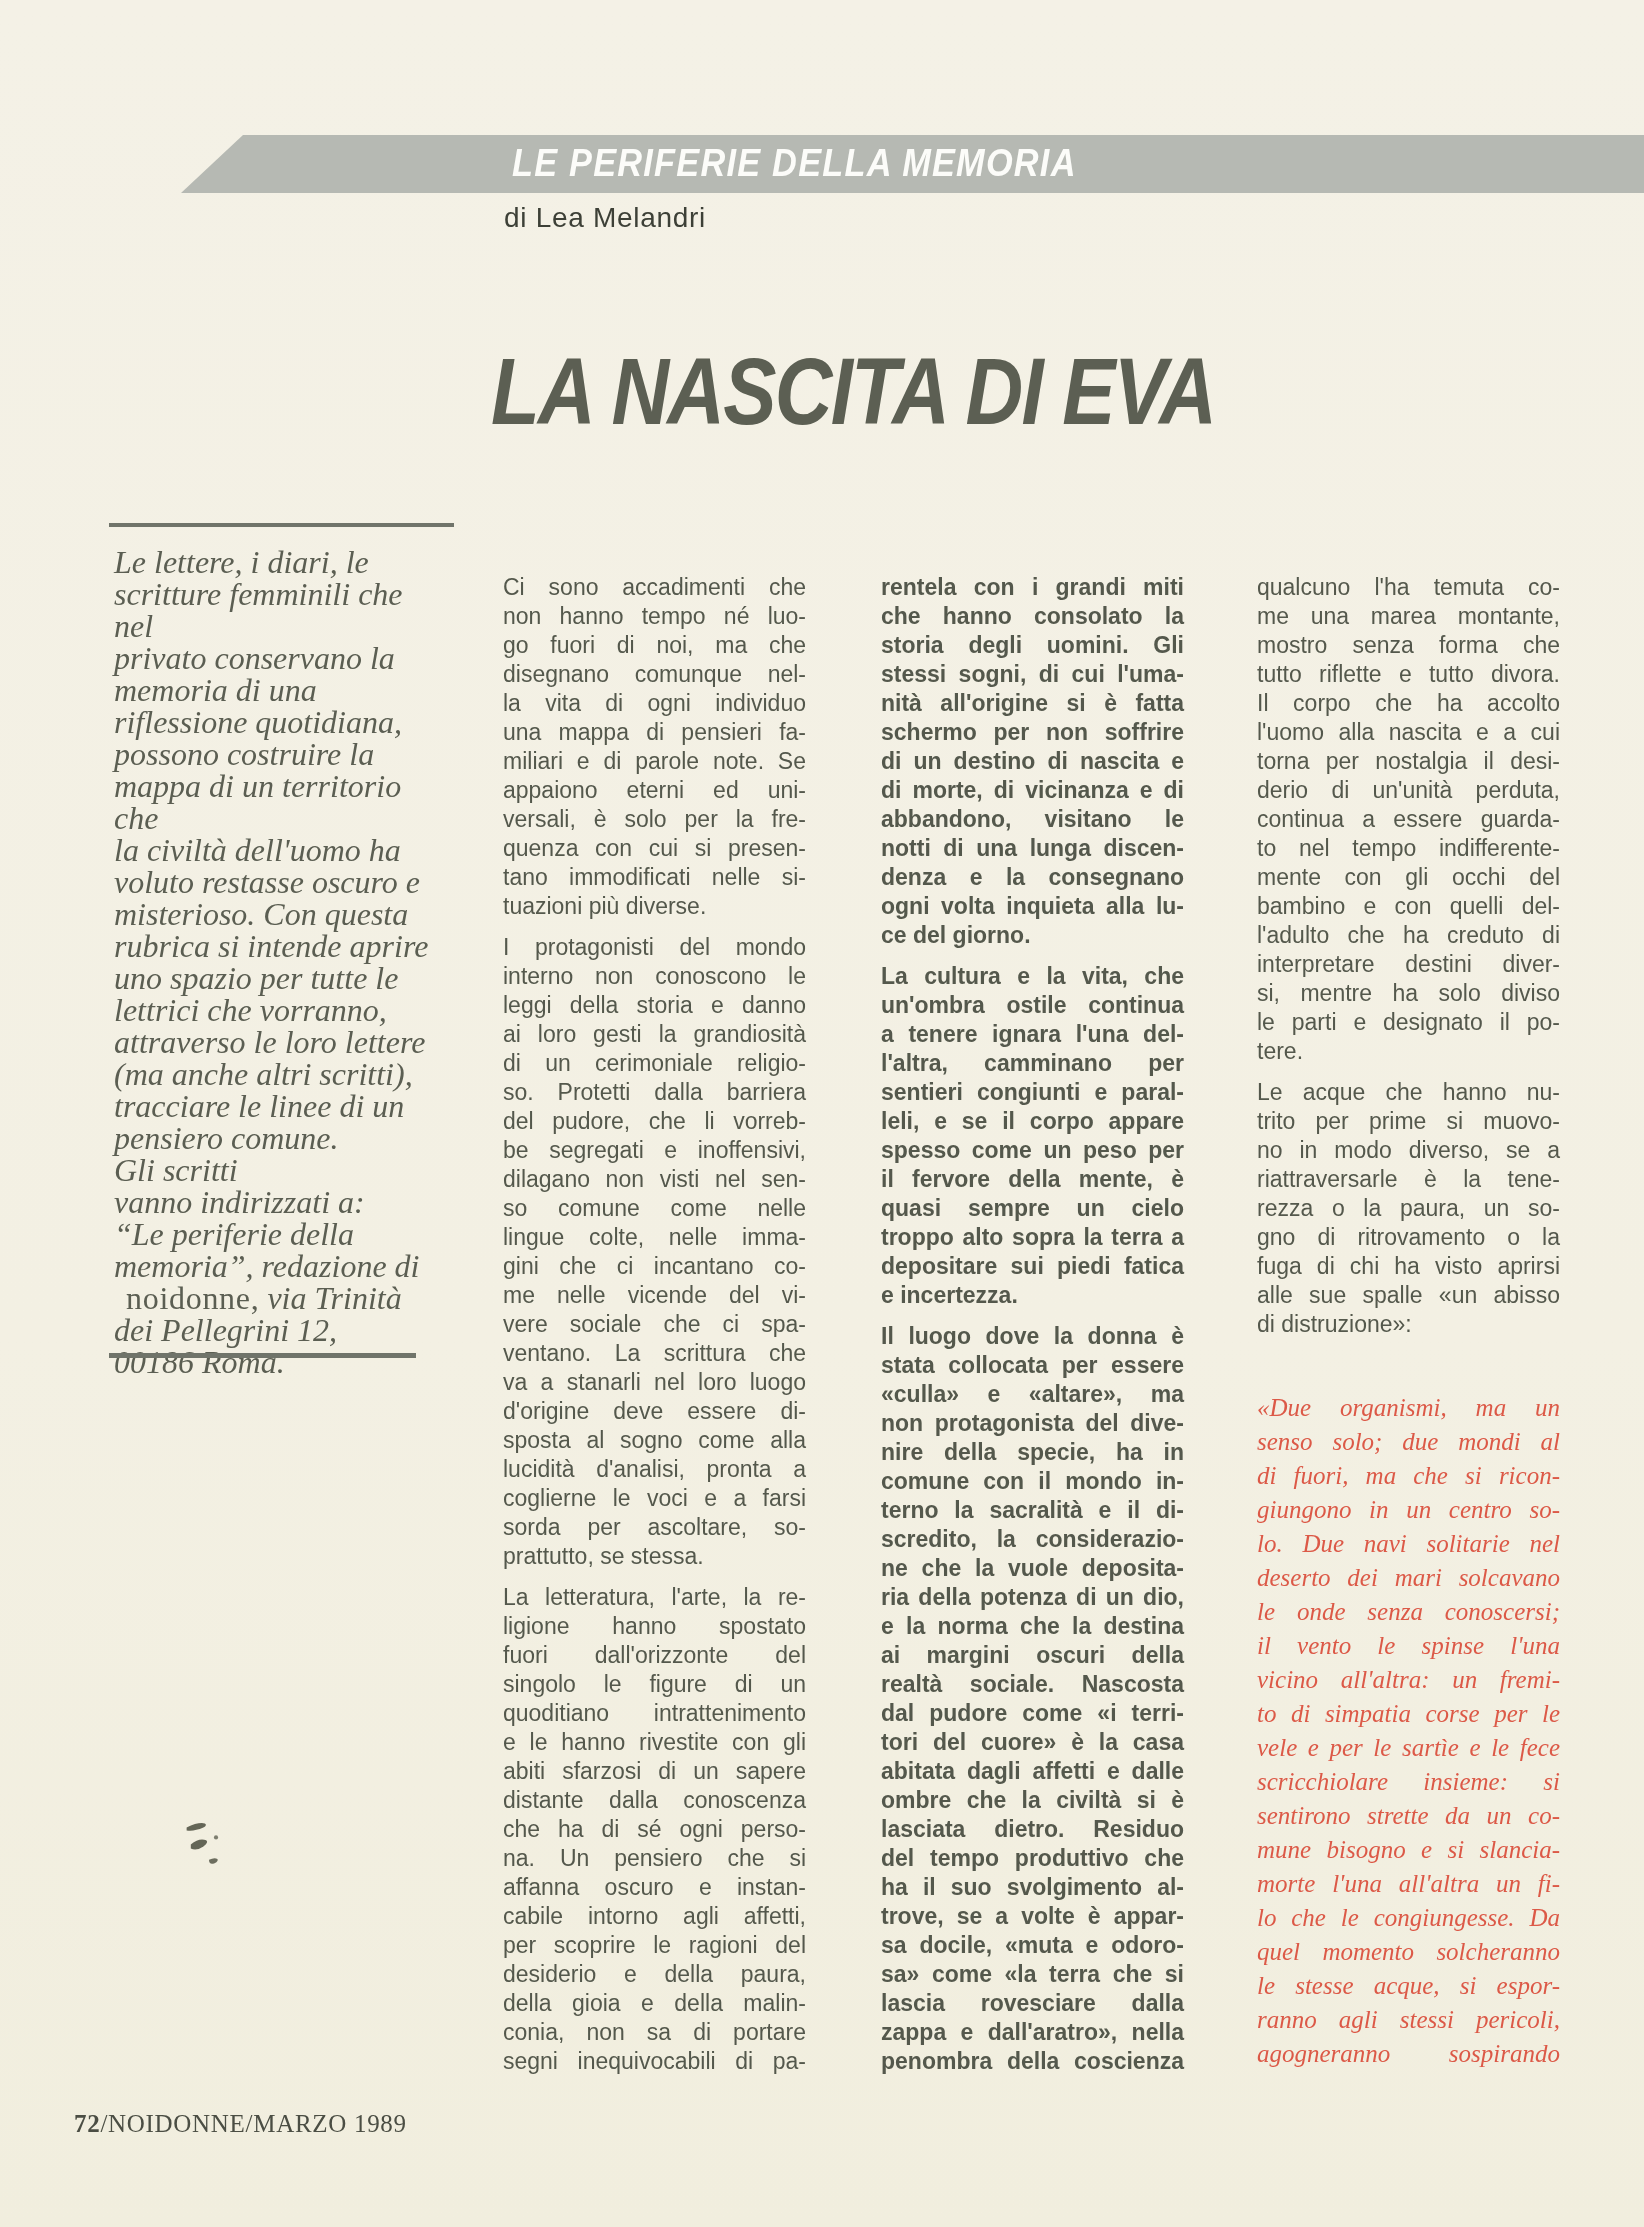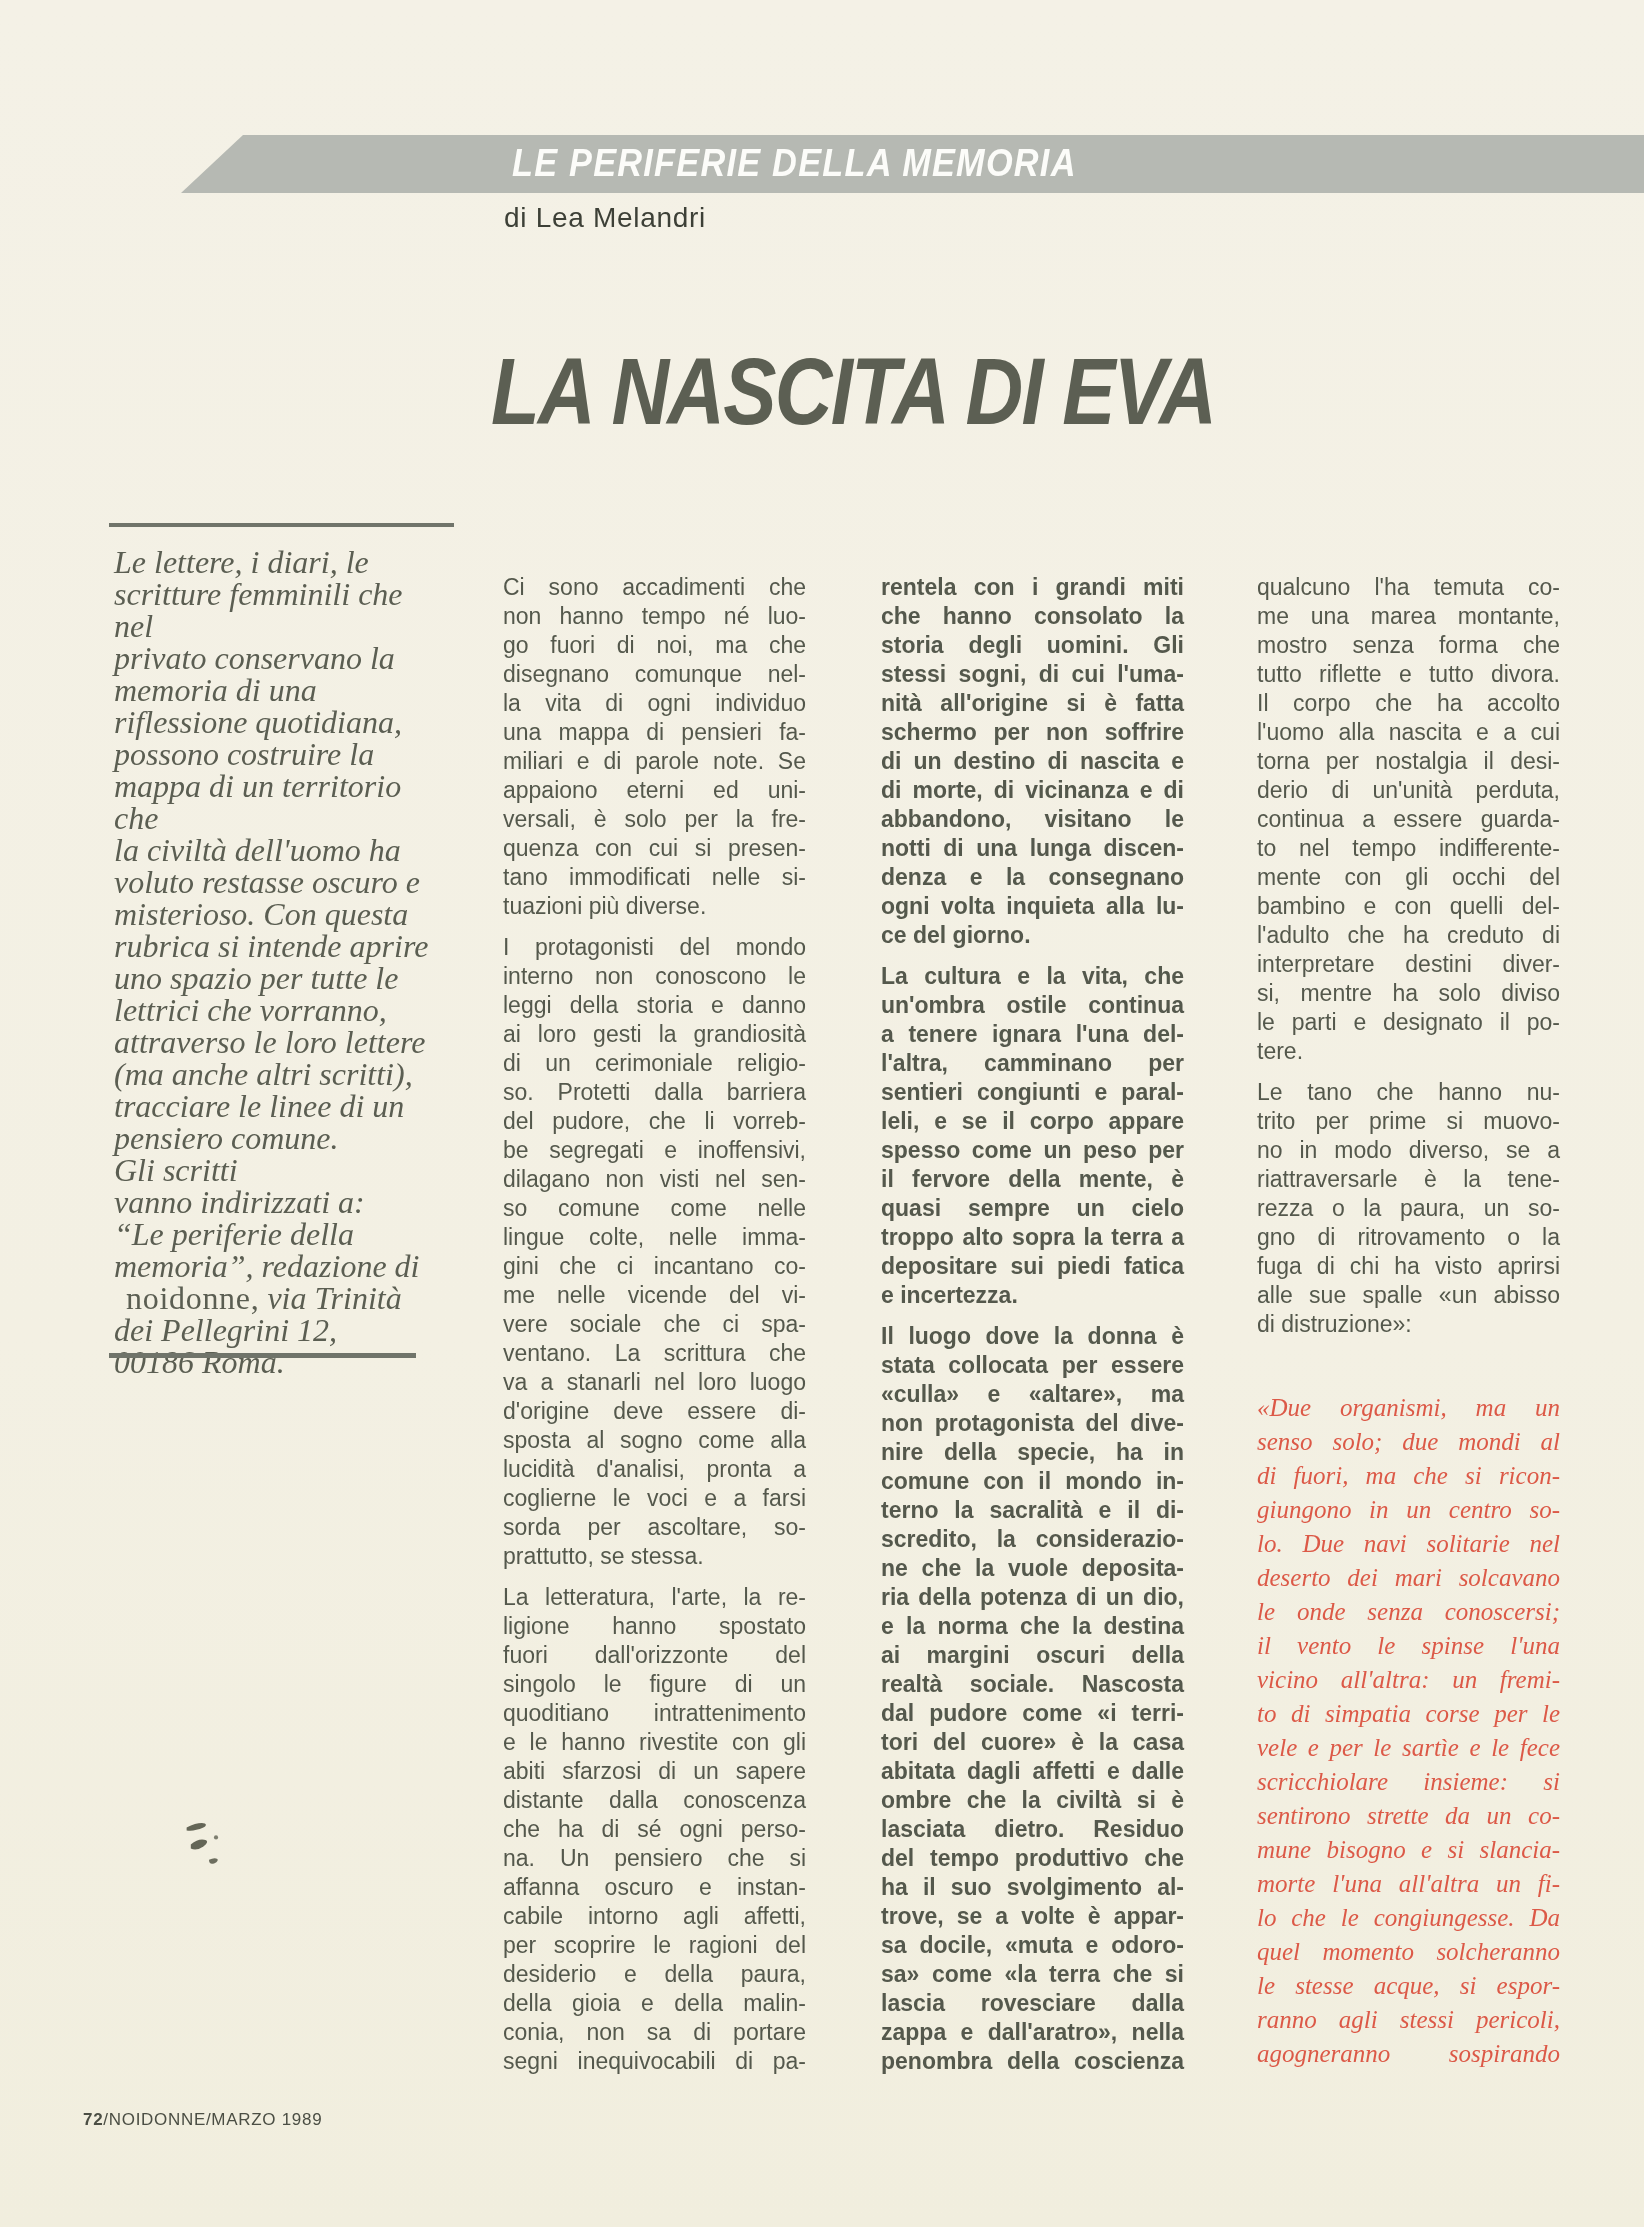--- a/index.html
+++ b/index.html
@@ -49,21 +49,21 @@
   .col-4{left:1245px;}
   .ln{text-align:justify;text-align-last:justify;}
   .ln.end{text-align-last:left;}
   .para{margin:12px;}
   .para.quote{margin-top:52px;}
   .para.quote .ln{
     font-family:"Liberation Serif","DejaVu Serif",serif;font-style:italic;
     font-size:25px;line-height:34px;color:#dc5947;
   }
   
-  .footer{position:absolute;left:83px;top:2110px;font-size:17px;color:#4b4e44;letter-spacing:0.7px;}
+  .footer{position:absolute;left:74px;top:2110px;font-size:25px;color:#4b4e44;letter-spacing:0.7px;font-family:Liberation Serif, serif;}
   .footer .pgnum{font-weight:bold;}
   
   .smudge{position:absolute;left:167px;top:1801px;}
 </style>
 </head>
 <body>
 
 <div class="page">
 
   <div class="banner">
@@ -235,21 +235,21 @@
         <div class="ln">to nel tempo indifferente-</div>
         <div class="ln">mente con gli occhi del</div>
         <div class="ln">bambino e con quelli del-</div>
         <div class="ln">l'adulto che ha creduto di</div>
         <div class="ln">interpretare destini diver-</div>
         <div class="ln">si, mentre ha solo diviso</div>
         <div class="ln">le parti e designato il po-</div>
         <div class="ln end">tere.</div>
       </div>
       <div class="para">
-        <div class="ln">Le tano che hanno nu-</div>
+        <div class="ln">Le acque che hanno nu-</div>
         <div class="ln">trito per prime si muovo-</div>
         <div class="ln">no in modo diverso, se a</div>
         <div class="ln">riattraversarle è la tene-</div>
         <div class="ln">rezza o la paura, un so-</div>
         <div class="ln">gno di ritrovamento o la</div>
         <div class="ln">fuga di chi ha visto aprirsi</div>
         <div class="ln">alle sue spalle «un abisso</div>
         <div class="ln end">di distruzione»:</div>
       </div>
       <div class="para quote">

